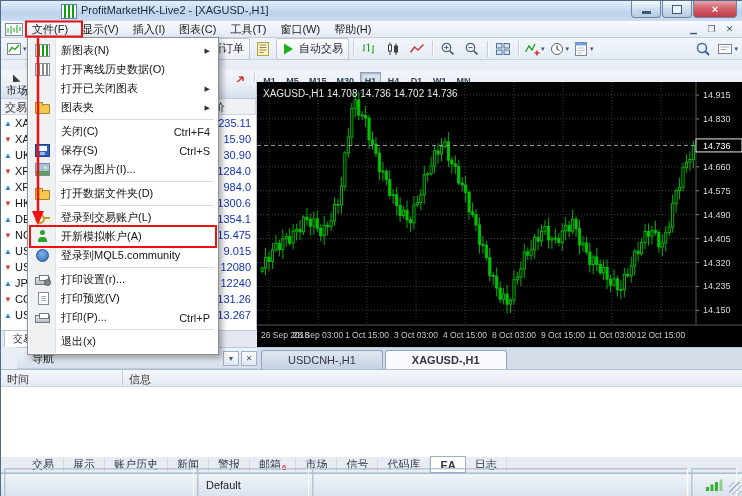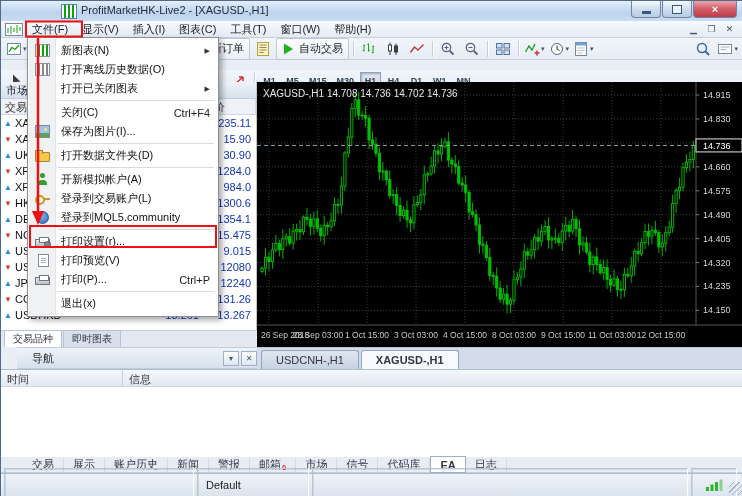--- a/index.html
+++ b/index.html
@@ -66,21 +66,21 @@
   .navcap{position:absolute;left:0;top:346px;width:256px;height:22px;box-sizing:border-box;
     background:linear-gradient(#eef3f9,#d7e0ec);border:1px solid #c2cbd8;border-left:none;
     display:flex;align-items:center;padding:0 15px;margin-left:16px;}
   .capbtn{width:14px;height:13px;border:1px solid #9fb0c6;background:linear-gradient(#fff,#dfe7f1);
     font-size:8px;display:flex;align-items:center;justify-content:center;margin-left:2px;color:#44576e;}
   .navcap .sp{flex:1;}
   
   #chart-svg{position:absolute;left:256px;top:81px;}
   .ctabs{position:absolute;left:256px;top:346px;width:486px;height:22px;box-sizing:border-box;
     background:#d3dce8;border-top:1px solid #b9c4d4;display:flex;align-items:flex-end;padding-left:4px;}
-  .ctab{height:18px;display:flex;align-items:center;padding:0 14px;font-size:11px;color:#334;
+  .ctab{height:18px;display:flex;align-items:center;padding:0 26px;font-size:11px;color:#334;
     border:1px solid #93a5bd;border-bottom:none;border-radius:3px 3px 0 0;
     background:linear-gradient(#dfe6ef,#c6d2e2);margin-right:2px;}
   .ctab.active{background:#f8fafd;font-weight:bold;}
   
   .term-hdr{position:absolute;left:0;top:368px;width:742px;height:18px;box-sizing:border-box;display:flex;
     background:linear-gradient(#f4f7fb,#e3e9f2);border-top:1px solid #aebccf;border-bottom:1px solid #cdd5e0;}
   .th-time{width:122px;border-right:1px solid #c5cedb;padding:2px 6px;box-sizing:border-box;color:#333;}
   .th-msg{flex:1;padding:2px 6px;color:#333;}
   .term-body{position:absolute;left:0;top:386px;width:742px;height:70px;background:#fff;border-bottom:1px solid #cdd5e0;}
   .ttabs{position:absolute;left:0;top:456px;width:742px;height:16px;box-sizing:border-box;background:#e8edf4;
@@ -870,51 +870,65 @@
         <div class="fm-icon">
           <div class="mic ic-chart-offline"></div>
         </div>
         <span class="fm-label">打开离线历史数据(O)</span>
       </div>
       <div class="fm-item">
         <div class="fm-icon"></div>
         <span class="fm-label">打开已关闭图表</span>
         <span class="fm-sub">▶</span>
       </div>
+      <div class="fm-item">
+        <div class="fm-icon">
+          <div class="mic ic-profiles"></div>
+        </div>
+        <span class="fm-label">图表夹</span>
+        <span class="fm-sub">▶</span>
+      </div>
       <div class="fm-sep"></div>
       <div class="fm-item">
         <div class="fm-icon"></div>
         <span class="fm-label">关闭(C)</span>
         <span class="fm-short">Ctrl+F4</span>
       </div>
       <div class="fm-item">
         <div class="fm-icon">
+          <div class="mic ic-save"></div>
+        </div>
+        <span class="fm-label">保存(S)</span>
+        <span class="fm-short">Ctrl+S</span>
+      </div>
+      <div class="fm-item">
+        <div class="fm-icon">
           <div class="mic ic-image"></div>
         </div>
         <span class="fm-label">保存为图片(I)...</span>
       </div>
       <div class="fm-sep"></div>
       <div class="fm-item">
         <div class="fm-icon">
           <div class="mic ic-folder"></div>
         </div>
         <span class="fm-label">打开数据文件夹(D)</span>
       </div>
       <div class="fm-sep"></div>
+      <div class="fm-item highlighted">
+        <div class="fm-icon">
+          <div class="mic ic-login"></div>
+        </div>
+        <span class="fm-label">登录到交易账户(L)</span>
+      </div>
       <div class="fm-item">
         <div class="fm-icon">
           <div class="mic ic-account-new"></div>
         </div>
         <span class="fm-label">开新模拟帐户(A)</span>
-      </div>
-      <div class="fm-item highlighted">
-        <div class="fm-icon">
-          <div class="mic ic-login"></div>
-        </div>
-        <span class="fm-label">登录到交易账户(L)</span>
       </div>
       <div class="fm-item">
         <div class="fm-icon">
           <div class="mic ic-mql5"></div>
         </div>
         <span class="fm-label">登录到MQL5.community</span>
       </div>
       <div class="fm-sep"></div>
       <div class="fm-item">
         <div class="fm-icon">

